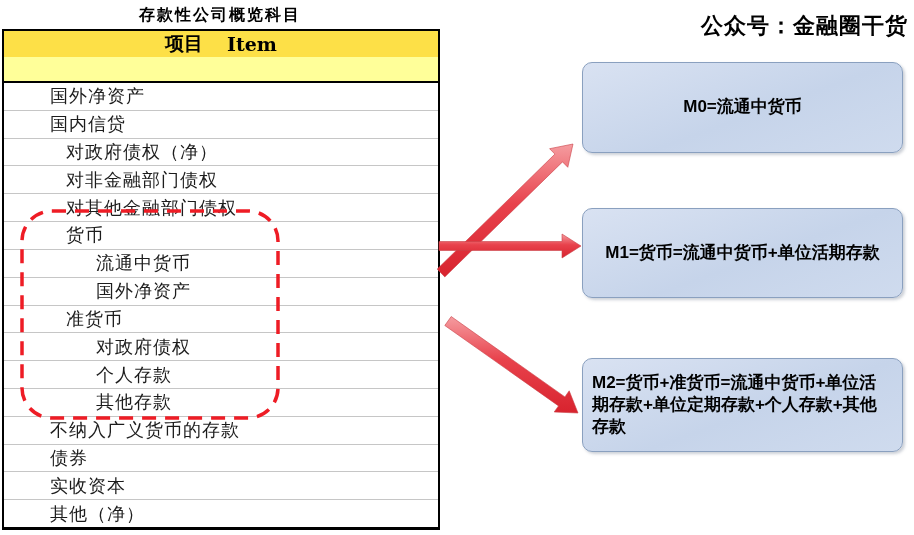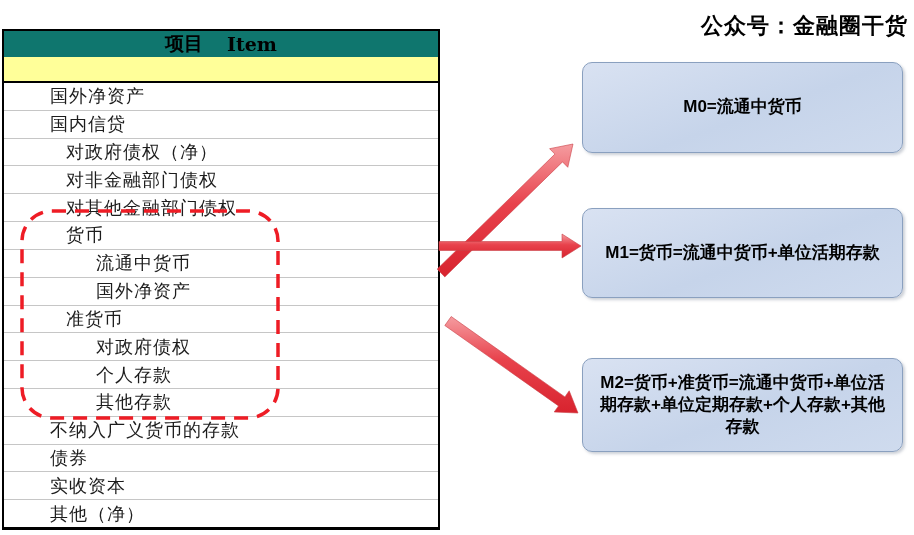--- a/index.html
+++ b/index.html
@@ -18,56 +18,57 @@
   }
   
   .stable{
     position:absolute;left:2px;top:29px;width:434px;height:496px;
     border:2px solid #000;border-bottom-width:3px;box-sizing:content-box;
     display:flex;flex-direction:column;
     font-family:"DejaVu Serif","Liberation Serif",serif;
     background:#fff;
   }
   .thead{
-    height:26px;flex:0 0 26px;background:#0f766e;
+    height:26px;flex:0 0 26px;background:#fde047;
     display:flex;justify-content:center;align-items:center;gap:24px;
     font-weight:bold;font-size:19px;color:#000;
   }
   .tblank{
     height:24px;flex:0 0 24px;background:#FFFF99;border-bottom:2px solid #000;
   }
   .trow{
     flex:1 1 auto;display:flex;align-items:center;
     font-size:18px;color:#1c1c1c;letter-spacing:1px;white-space:nowrap;
   }
   .trow + .trow{border-top:1px solid #c6c6c6;}
   .ind-0{padding-left:46px;}
   .ind-1{padding-left:62px;}
   .ind-2{padding-left:92px;}
   
   .mbox{
     position:absolute;left:582px;width:321px;box-sizing:border-box;
     border:1.5px solid #8AA0BF;border-radius:10px;
     background:linear-gradient(160deg,#D9E2F2 0%,#C6D4EA 55%,#CFDBEE 100%);
     box-shadow:2px 2px 3px rgba(110,120,140,0.35);
-    display:flex;align-items:center;justify-content:center;text-align:center;
+    display:flex;align-items:center;justify-content:center;
     font-weight:bold;font-size:17px;line-height:1.3;color:#000;
     padding:4px 9px;
   }
   #box-m0{top:62px;height:91px;}
   #box-m1{top:208px;height:90px;}
   #box-m2{top:358px;height:94px;}
   
   .overlay{position:absolute;left:0;top:0;width:914px;height:535px;pointer-events:none;}
 </style>
 </head>
 <body>
 
 <div class="canvas">
 
+  <div class="table-title">存款性公司概览科目</div>
 
   <div class="watermark">公众号：金融圈干货</div>
 
   <div class="stable">
     <div class="thead">
       <span>项目</span>
       <span>Item</span>
     </div>
     <div class="tblank"></div>
     <div class="trow ind-0">

